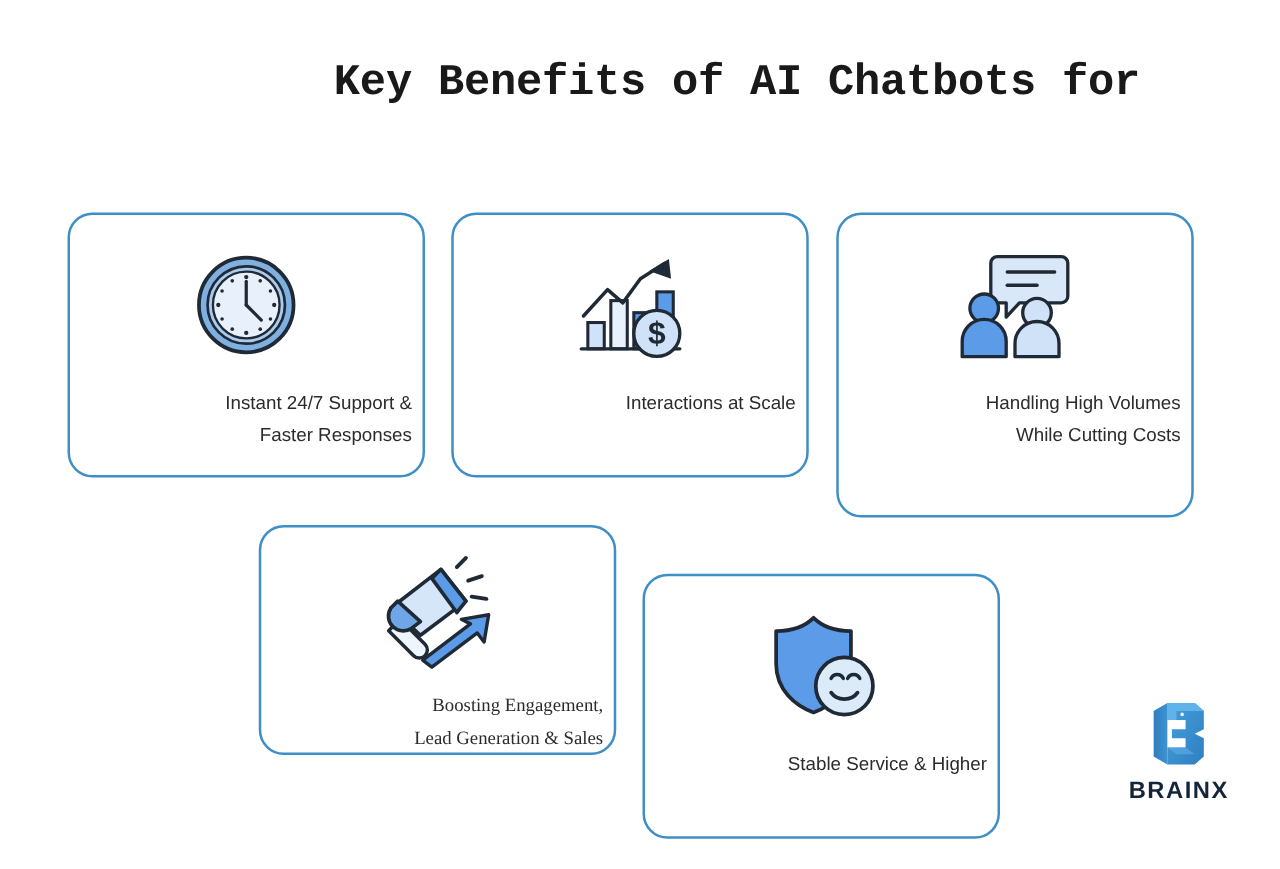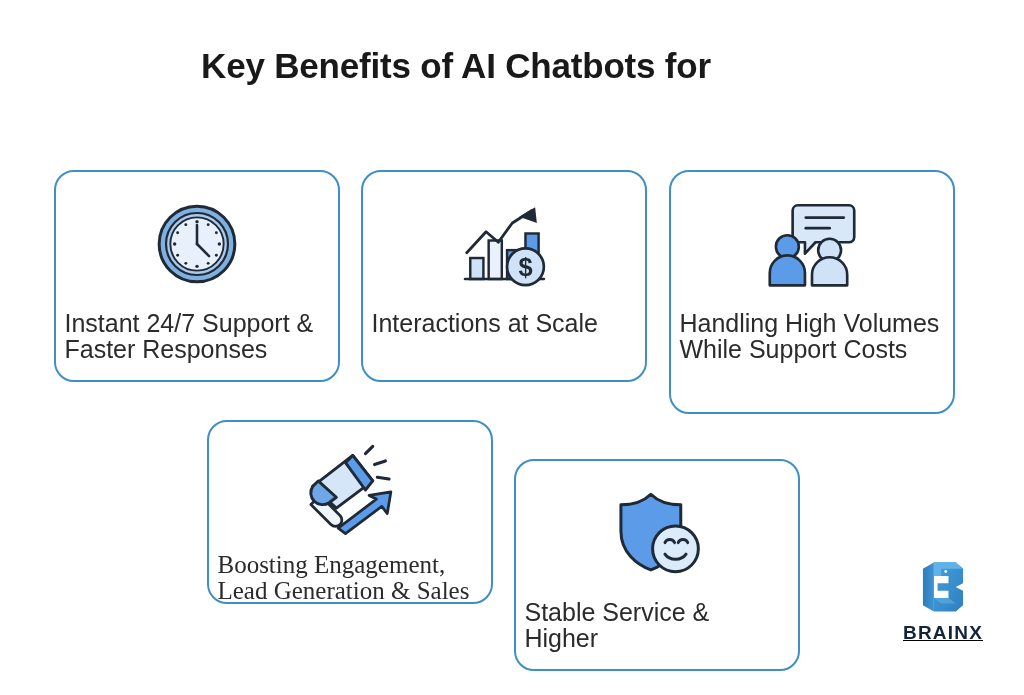--- a/index.html
+++ b/index.html
@@ -14,21 +14,22 @@
     font-family: "Liberation Sans", sans-serif;
     overflow: hidden;
   }
 
   
   #title-block {
     position: absolute;
     left: 0;
     top: 42px;
     width: 912px;
-    text-align: center;
+    text-align: right;
+    font-family: Liberation Mono, monospace;
   }
   .title-line {
     font-size: 35px;
     font-weight: bold;
     color: #191919;
     letter-spacing: -0.2px;
     line-height: 48px;
     display: block;
   }
 
@@ -47,22 +48,22 @@
     margin-top: 22px;
     height: 100px;
     width: 110px;
     display: flex;
     align-items: center;
     justify-content: center;
   }
   .card-text {
     margin-top: 16px;
     width: 94%;
-    text-align: left;
-    font-size: 25px;
+    text-align: right;
+    font-size: 15px;
     line-height: 26px;
     color: #2b2b2b;
     font-weight: 400;
   }
   .card-text .l2 { display: block; }
 
   
   #card-1 { left: 54px;  top: 170px; width: 286px; height: 212px; }
   #card-2 { left: 361px; top: 170px; width: 286px; height: 212px; }
   #card-3 { left: 669px; top: 170px; width: 286px; height: 244px; }
@@ -70,21 +71,20 @@
   #card-4 { left: 207px; top: 420px; width: 286px; height: 184px; font-family: Liberation Serif, serif; }
   #card-5 { left: 514px; top: 420px; width: 286px; height: 212px; margin-top: 39px; }
 
   
   #logo-block {
     position: absolute;
     left: 888px;
     top: 556px;
     width: 110px;
     text-align: center;
-    text-decoration: underline;
   }
   #logo-mark { height: 62px; }
   #logo-word {
     margin-top: 4px;
     font-size: 19px;
     font-weight: bold;
     color: #14243a;
     letter-spacing: 1.2px;
   }
 </style>
@@ -158,21 +158,21 @@
 
       <circle cx="74" cy="57" r="13" fill="#cfe2f7" stroke="#1f2a36" stroke-width="3"></circle>
       <path d="M54 97 v-12 a20 20 0 0 1 40 0 v12 z" fill="#cfe2f7" stroke="#1f2a36" stroke-width="3" stroke-linejoin="round"></path>
 
       <circle cx="26" cy="53" r="13" fill="#5b9be8" stroke="#1f2a36" stroke-width="3"></circle>
       <path d="M6 97 v-14 a20 20 0 0 1 40 0 v14 z" fill="#5b9be8" stroke="#1f2a36" stroke-width="3" stroke-linejoin="round"></path>
     </svg>
   </div>
   <div class="card-text">
     <span>Handling High Volumes</span>
-    <span class="l2">While Support Costs</span>
+    <span class="l2">While Cutting Costs</span>
   </div>
 </div>
 
 <div class="card" id="card-4">
   <div class="card-icon">
     <svg width="100" height="92" viewBox="0 0 110 100">
 
       <path d="M22 56 l22 22 a7 7 0 0 1 -10 10 l-22 -22 z" fill="#eef5fc" stroke="#1f2a36" stroke-width="3" stroke-linejoin="round"></path>
 
       <path d="M14 46 L58 12 L80 40 L40 70 Z" fill="#d5e6f8" stroke="#1f2a36" stroke-width="3.2" stroke-linejoin="round"></path>

